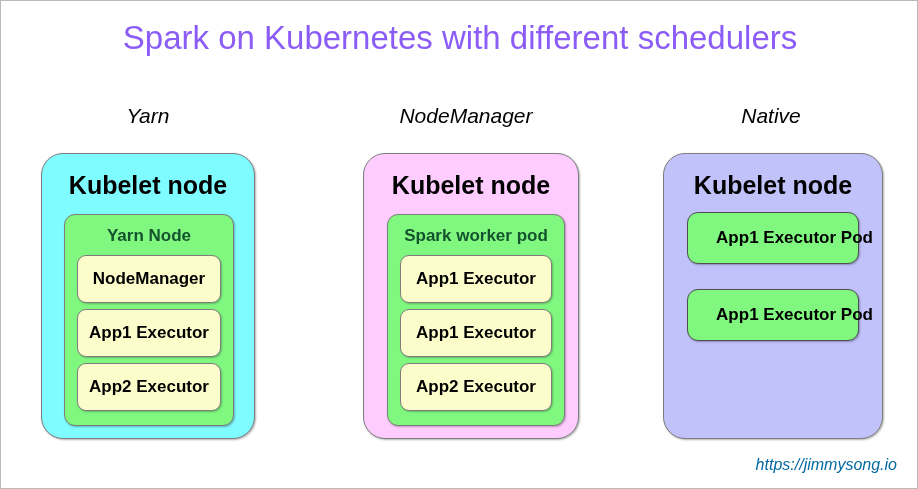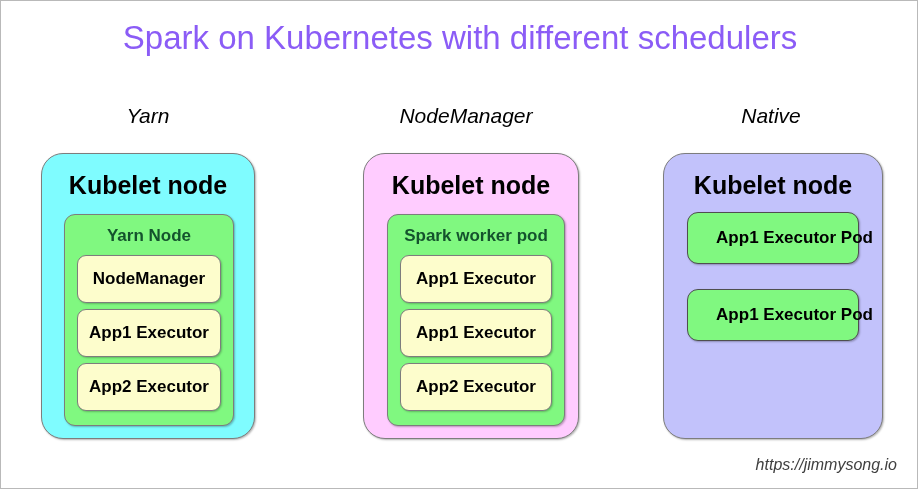--- a/index.html
+++ b/index.html
@@ -161,21 +161,21 @@
     padding-left: 43px;
   }
 
   
   #footer {
     position: absolute;
     right: 20px;
     bottom: 14px;
     font-size: 16px;
     font-style: italic;
-    color: #404040;
+    color: #0369a1;
     white-space: nowrap;
   }
 </style>
 </head>
 <body>
 
 <div id="canvas">
 
   <div id="title">Spark on Kubernetes with different schedulers</div>
 

